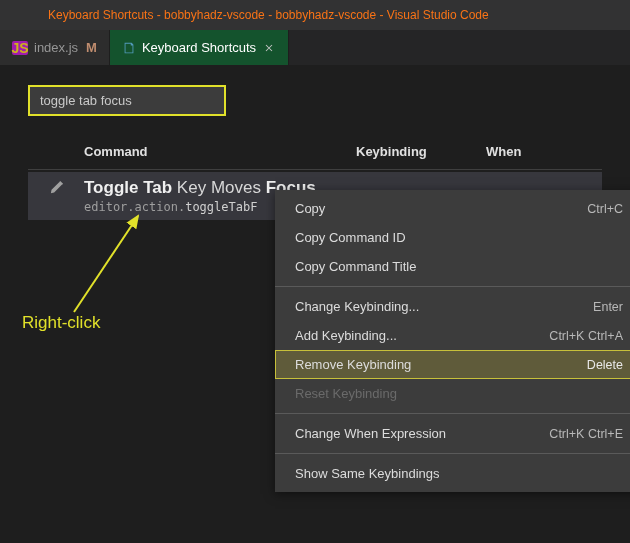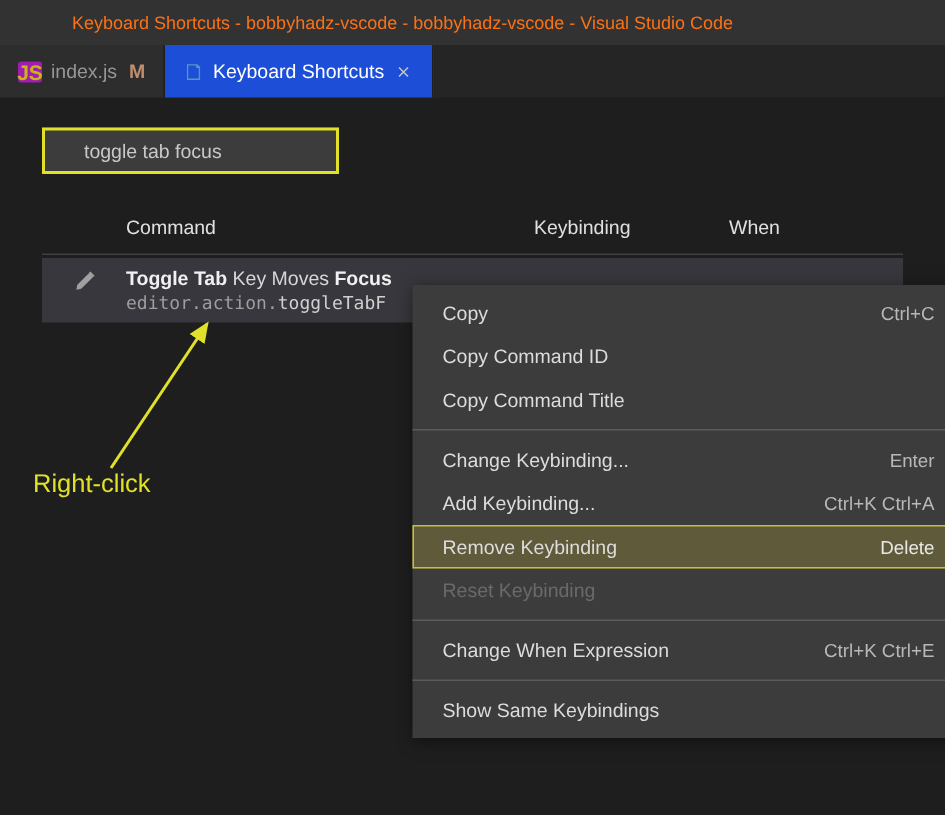--- a/index.html
+++ b/index.html
@@ -33,60 +33,60 @@
     align-items: center;
     padding: 0 12px;
     gap: 6px;
     background: #2d2d2d;
     color: #969696;
     font-size: 13px;
     border-right: 1px solid #1e1e1e;
     cursor: pointer;
   }
   .tab.active {
-    background: #1d4ed8;
+    background: #14532d;
     color: #ffffff;
   }
   .tab .file-icon { width: 14px; height: 14px; display:inline-flex; align-items:center; justify-content:center;}
   .tab .js-icon { color:#cbb41b; font-weight:600; font-size:14px; background:#a21caf; width:16px;height:14px;display:inline-flex;align-items:center;justify-content:center;border-radius:2px;}
   .tab .page-icon { color:#519aba;}
   .tab .mod { color:#c08d6f; font-weight:600; margin-left:2px;}
   .tab .close { width:14px;height:14px; display:inline-flex;align-items:center;justify-content:center;color:#c5c5c5;}
   .content {
     padding: 20px 28px 0 28px;
   }
   .searchbox {
     width: 198px;
     border: 2px solid #e1e12a;
     background: #3c3c3c;
     color: #c9c9c9;
-    padding: 6px 26px;
+    padding: 6px 10px;
     font-size: 13px;
   }
   .columns {
     display: flex;
     margin-top: 28px;
-    font-weight: 400;
+    font-weight: 700;
     color: #e0e0e0;
   }
   .col-cmd { margin-left: 56px; width: 272px;}
   .col-key { width: 130px;}
   .col-when { }
   .separator { height:1px; background:#3f3f3f; margin-top:10px;}
   .row {
     display:flex;
     align-items:flex-start;
     padding: 6px 0;
     background: #37373d;
     margin-top:2px;
   }
   .row .gutter { width:56px; display:flex; align-items:center; justify-content:center; padding-top:2px;}
   .pencil { color:#a0a0a0; }
   .row .cmdcol { width:272px; }
-  .cmdtitle { color:#d7d7d7; font-size:13px;}
+  .cmdtitle { color:#d7d7d7; font-size:17px;}
   .cmdtitle b { font-weight:700; color:#f0f0f0;}
   .cmdsub { font-family: Consolas, monospace; font-size:12px; color:#9e9e9e; margin-top:2px;}
   .cmdsub b { color:#d0d0d0; font-weight:400;}
   .annot-label {
     position:absolute;
     left:22px;
     top:313px;
     color: #e1e12a;
     font-size:17px;
     font-weight:500;

